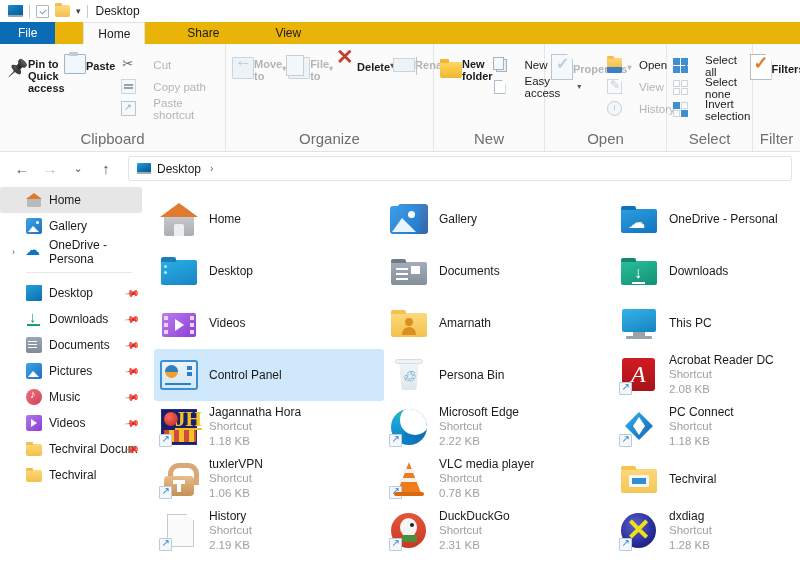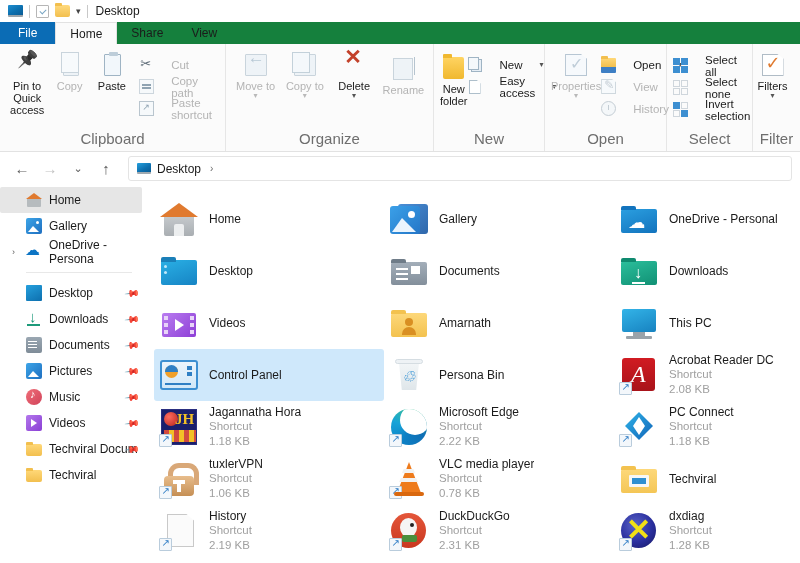--- a/index.html
+++ b/index.html
@@ -40,21 +40,21 @@
     background: linear-gradient(180deg,#ffda7e 0%, #f2bf4e 100%);
     position: relative;
   }
   .ico-folder-sm::before {
     content:""; position:absolute; top:-2px; left:0; width:7px; height:3px;
     background:#f2bf4e; border-radius:1px 1px 0 0;
   }
   .tb-caret { font-size: 9px; color:#444; }
 
   
-  .tabs { height: 22px; display:flex; align-items: stretch; background:#15803d; flex:0 0 22px; }
+  .tabs { height: 22px; display:flex; align-items: stretch; background:#eab308; flex:0 0 22px;gap:28px; }
   .tab {
     padding: 0 14px; display:flex; align-items:center; font-size:12px;
     color:#1b1b1b; cursor:default;
   }
   .tab.file { background:#0b6cb5; color:#fff; padding: 0 18px; }
   .tab.active { background:#fbfbfb; border-top:1px solid #e2e2e2;
                 border-left:1px solid #e2e2e2; border-right:1px solid #e2e2e2; }
 
   
   .ribbon {
@@ -63,23 +63,23 @@
   }
   .rgroup {
     display:flex; flex-direction:column; justify-content:space-between;
     border-right:1px solid #e6e6e6; padding-top:4px; position:relative;
   }
   .rgroup:last-child { border-right:none; }
   .rgroup-body { display:flex; align-items:flex-start; padding: 2px 6px 0 6px; flex:1; }
   .rgroup-label { text-align:center; font-size:15px; color:#6e6e6e; padding-bottom:4px; }
 
   .bigbtn {
-    width:56px; display:flex; flex-direction:column; align-items:center;
-    text-align:center; font-size:11px; line-height:12px; color:#1b1b1b;
-    padding-top:4px; cursor:default;
+    width:56px; display:flex; align-items:center;
+    font-size:11px; line-height:12px; color:#1b1b1b;
+    padding-top:4px; cursor:default;font-weight:bold;
   }
   .bigbtn.dis { color:#b4b4b4; }
   .bigbtn .lbl { margin-top:4px; }
   .bigbtn .cart { font-size:8px; line-height:7px; color:#555; }
   .bigbtn.dis .cart { color:#b9b9b9; }
 
   .smallcol { display:flex; flex-direction:column; justify-content:center; padding-top:5px; gap:3px; }
   .smallbtn { display:flex; align-items:center; gap:17px; font-size:11.5px; color:#1b1b1b; height:19px; cursor:default; }
   .smallbtn.dis { color:#b4b4b4; }
   .smallbtn .cart { font-size:8px; color:#555; }
@@ -312,22 +312,22 @@
     background:linear-gradient(180deg,#f3f6f8,#dfe6ea);
     clip-path: polygon(8% 0, 92% 0, 80% 100%, 20% 100%); border-radius:2px; }
   .big-recycle i { position:absolute; left:12px; top:13px; font-size:15px; color:#1c86d0; z-index:2;
     line-height:15px; }
   .big-recycle b { position:absolute; left:5px; top:3px; width:28px; height:5px;
     background:#eef2f5; border:1px solid #d5dde2; border-radius:3px; }
 
   .big-jhora { width:36px; height:36px; background:#1a1f6b; border:1px solid #2a2f80; position:relative; }
   .big-jhora i { position:absolute; left:2px; top:2px; width:14px; height:14px; border-radius:50%;
     background:radial-gradient(circle at 35% 35%, #ff6b5e, #b3241a); }
-  .big-jhora b { position:absolute; left:13px; top:2px; font-size:15px; color:#f2c027; font-weight:bold;
-    font-family:"Liberation Serif", serif; line-height:15px; }
+  .big-jhora b { position:absolute; left:13px; top:2px; font-size:21px; color:#f2c027; font-weight:bold;
+    font-family:"Liberation Serif", serif; line-height:15px;text-decoration:underline; }
   .big-jhora u { position:absolute; left:2px; bottom:2px; width:32px; height:12px;
     background: repeating-linear-gradient(90deg,#d24a3f 0 5px,#f2c027 5px 10px); }
 
   .big-edge { width:36px; height:36px; border-radius:50%; position:relative; overflow:hidden;
     background: conic-gradient(from 200deg, #0d7fc4 0deg, #17a3d8 90deg, #3dc28f 170deg, #0e6fb5 280deg, #0d7fc4 360deg); }
   .big-edge::after { content:""; position:absolute; left:9px; top:-4px; width:30px; height:30px;
     border-radius:50%; background:#fff; }
 
   .big-acrobat { width:33px; height:33px; background:linear-gradient(180deg,#d11b22,#a8131a);
     border-radius:3px; }
@@ -407,24 +407,20 @@
   </div>
 
   <div class="ribbon">
 
     <div class="rgroup" style="width:226px">
       <div class="rgroup-body">
         <div class="bigbtn">
           <span class="ic pin-ic"></span>
           <span class="lbl">Pin to Quick access</span>
         </div>
-        <div class="bigbtn dis">
-          <span class="ic copy-ic"></span>
-          <span class="lbl">Copy</span>
-        </div>
         <div class="bigbtn">
           <span class="ic paste-ic"></span>
           <span class="lbl">Paste</span>
         </div>
         <div class="smallcol" style="margin-left:6px">
           <div class="smallbtn dis">
             <span class="ic s scissors-ic"></span>
             <span>Cut</span>
           </div>
           <div class="smallbtn dis">
@@ -442,21 +438,21 @@
 
     <div class="rgroup" style="width:208px">
       <div class="rgroup-body" style="gap:2px">
         <div class="bigbtn dis">
           <span class="ic moveto-ic"></span>
           <span class="lbl">Move to</span>
           <span class="cart">▾</span>
         </div>
         <div class="bigbtn dis">
           <span class="ic copyto-ic"></span>
-          <span class="lbl">Copy to</span>
+          <span class="lbl">File to</span>
           <span class="cart">▾</span>
         </div>
         <div class="bigbtn">
           <span class="ic delete-ic"></span>
           <span class="lbl">Delete</span>
           <span class="cart">▾</span>
         </div>
         <div class="bigbtn dis">
           <span class="ic rename-ic"></span>
           <span class="lbl">Rename</span>

